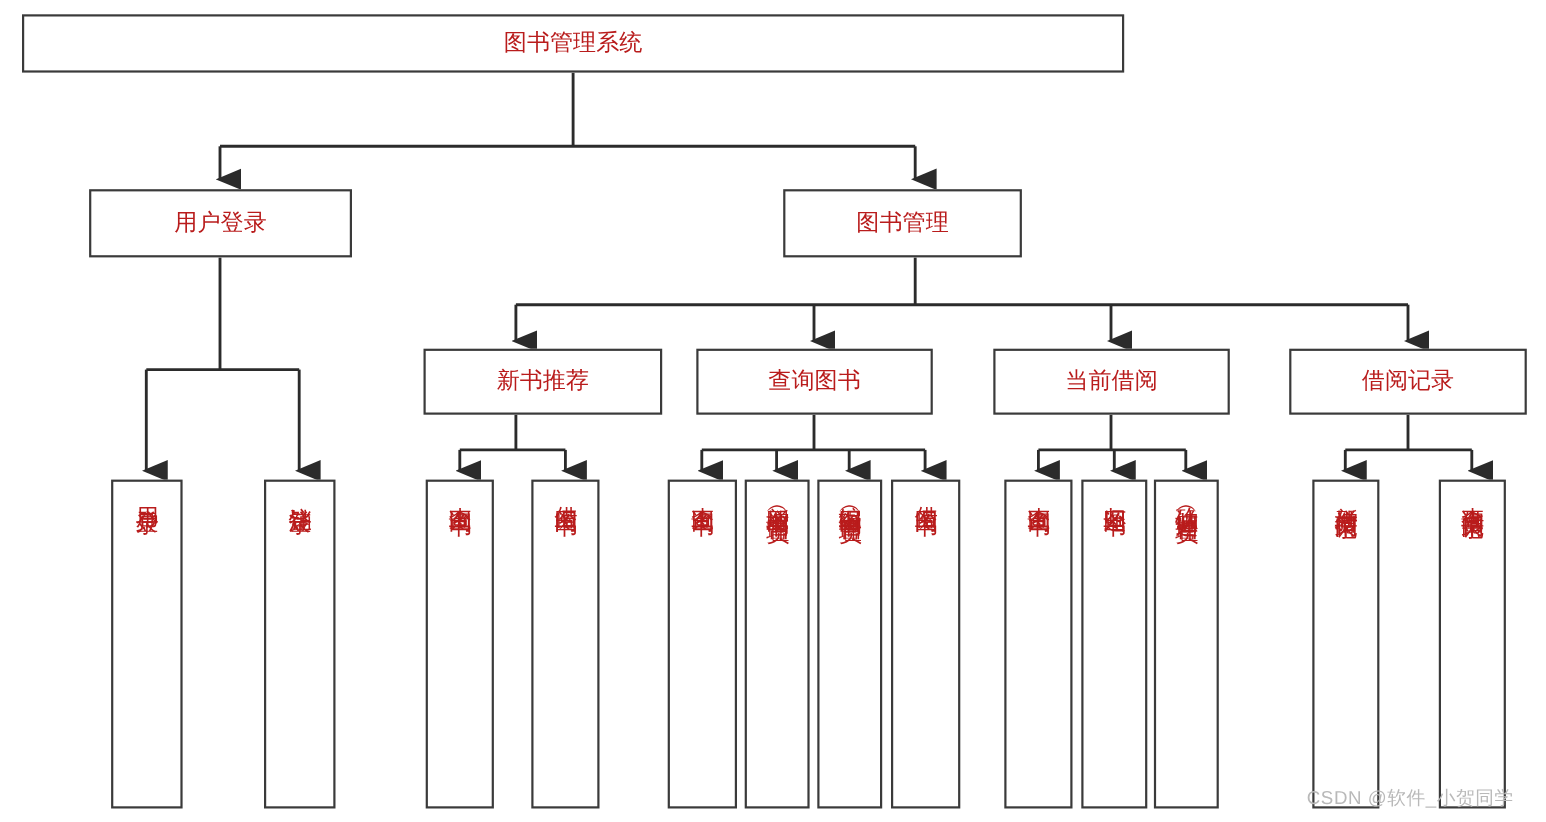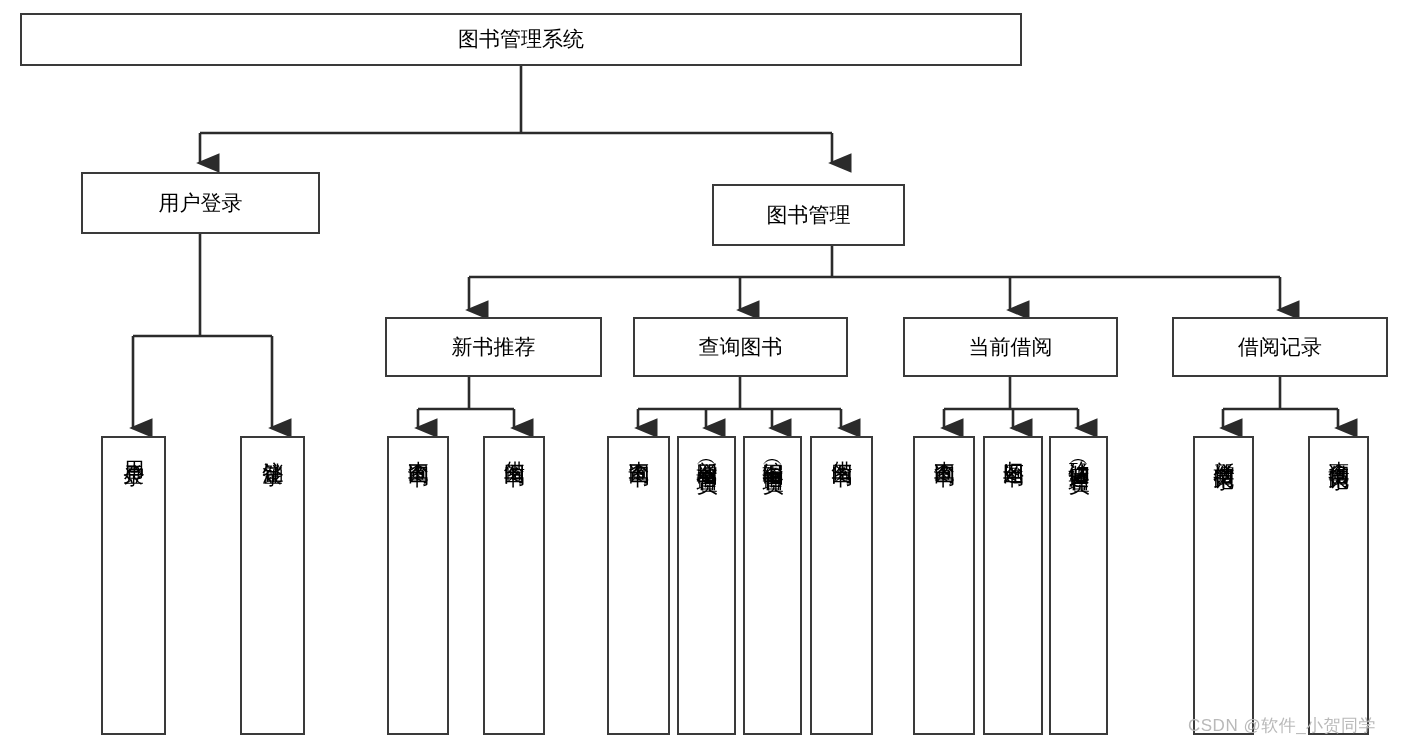--- a/index.html
+++ b/index.html
@@ -27,23 +27,22 @@
     pointer-events: none;
   }
   .node {
     position: absolute;
     box-sizing: border-box;
     background: #ffffff;
     border: 2px solid #3a3a3a;
     display: flex;
     align-items: center;
     justify-content: center;
-    color: #000000;
+    color: #b91c1c;
     z-index: 2;
-    font-family: Liberation Serif, serif;
   }
   .node .label {
     text-align: center;
     line-height: 1.18;
     white-space: pre-line;
   }
   
   .node.h .label {
     font-size: 21px;
   }
@@ -126,21 +125,21 @@
     </g>
   </svg>
 
   <div class="node h" style="left:20px; top:13px; width:1002px; height:53px;">
     <span class="label">图书管理系统</span>
   </div>
 
   <div class="node h" style="left:81px; top:172px; width:239px; height:62px;">
     <span class="label">用户登录</span>
   </div>
-  <div class="node h" style="left:712px; top:184px; width:193px; height:62px;">
+  <div class="node h" style="left:712px; top:172px; width:217px; height:62px;">
     <span class="label">图书管理</span>
   </div>
 
   <div class="node h" style="left:361px; top:317px; width:217px; height:60px;margin-left:24px;">
     <span class="label">新书推荐</span>
   </div>
   <div class="node h" style="left:633px; top:317px; width:215px; height:60px;">
     <span class="label">查询图书</span>
   </div>
   <div class="node h" style="left:1172px; top:317px; width:216px; height:60px;">

